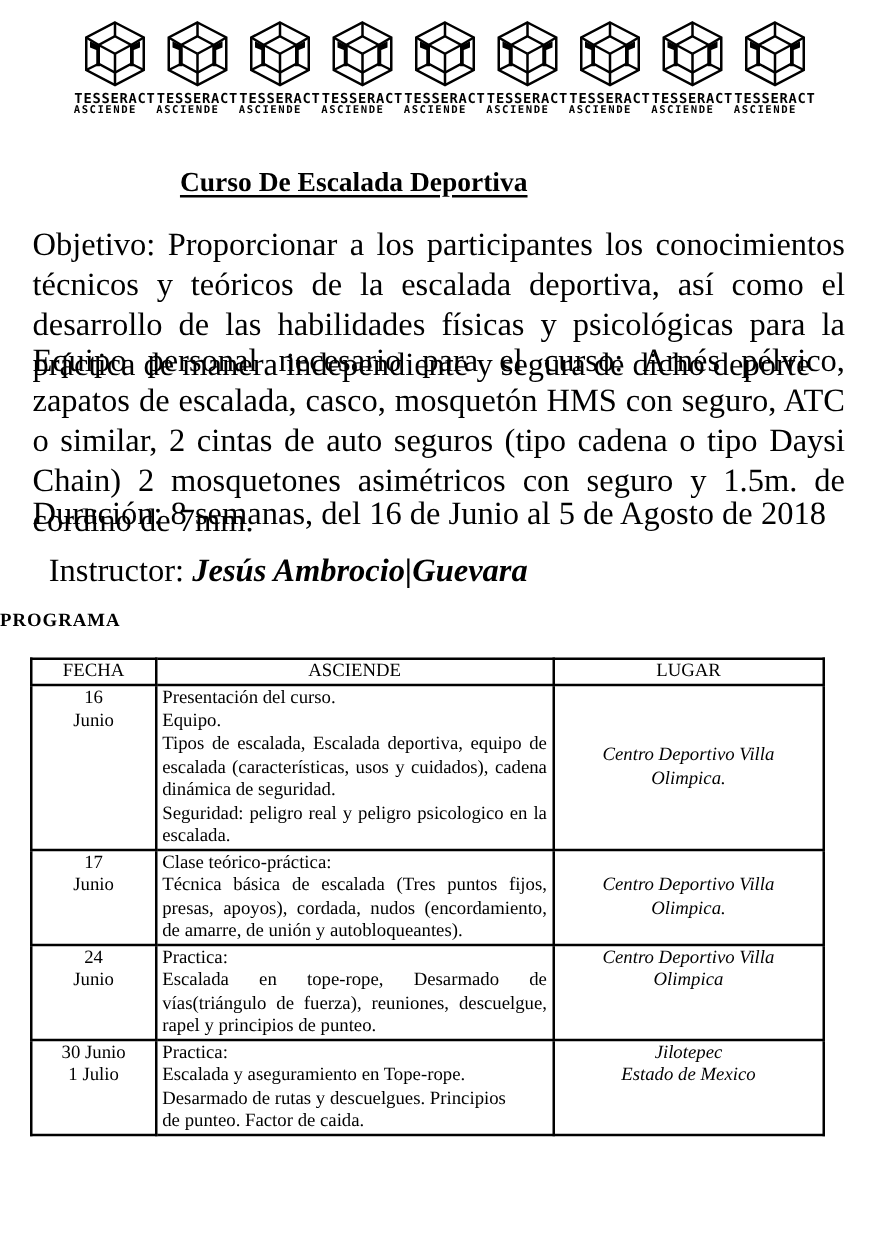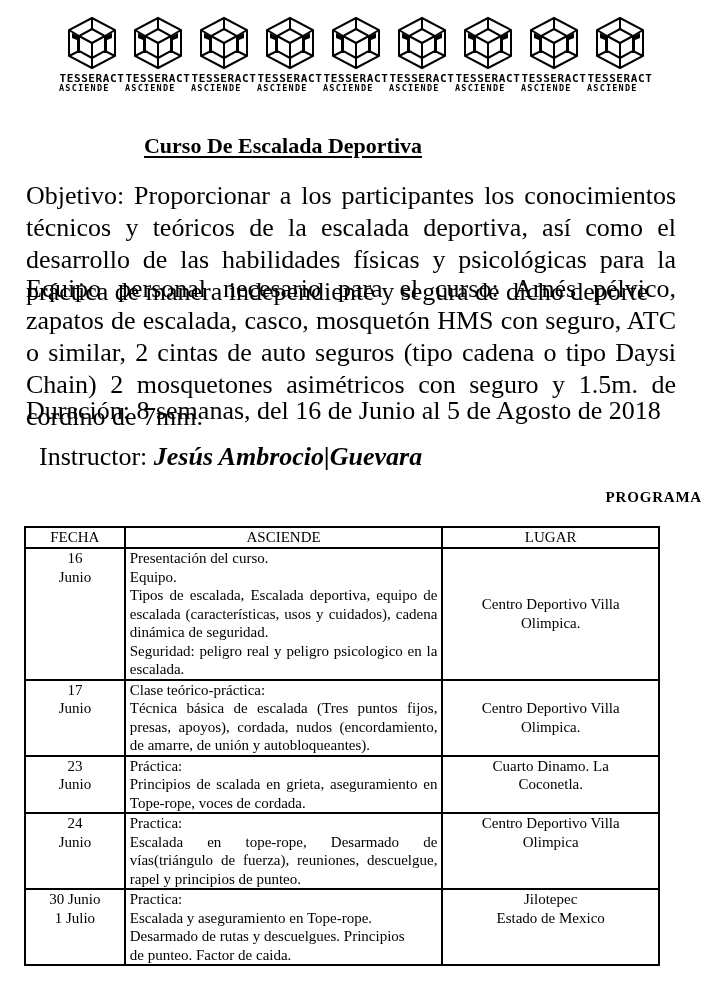--- a/index.html
+++ b/index.html
@@ -10,28 +10,28 @@
     .logo .l1 { position: absolute; left: 0; top: 56px; width: 66px; text-align: center; font-family: "DejaVu Sans Mono", monospace; font-weight: bold; font-size: 11px; letter-spacing: 0.6px; }
     .logo .l2 { position: absolute; left: 0; top: 67px; width: 66px; text-align: left; font-family: "DejaVu Sans Mono", monospace; font-weight: bold; font-size: 8.5px; letter-spacing: 1.2px; }
     .title { position: absolute; left: 0; top: 133px; width: 566px; text-align: center; font-size: 22px; font-weight: bold; }
     .title span { text-decoration: underline; text-underline-offset: 3px; }
     .para { position: absolute; left: 26px; width: 650px; font-size: 26px; line-height: 32px; text-align: justify; }
     .p-obj { top: 180px; }
     .p-eq { top: 273px; }
     .p-dur { top: 395px; }
     .p-ins { top: 441px; margin-left: 13px; }
     .p-ins b { font-style: italic; }
-    .programa { position: absolute; left: 0; top: 489px; width: 702px; text-align: right; font-weight: bold; font-size: 15px; letter-spacing: 0.8px; }
+    .programa { position: absolute; left: 0; top: 489px; width: 702px; text-align: left; font-weight: bold; font-size: 15px; letter-spacing: 0.8px; }
     table.prog { position: absolute; left: 24px; top: 526px; width: 636px; border-collapse: collapse; font-size: 15px; line-height: 18.5px; }
     table.prog th, table.prog td { border: 2px solid #000; vertical-align: top; padding: 0 4px; }
     table.prog th { font-weight: normal; text-align: center; height: 19px; padding: 0; line-height: 19px; }
     col.c1 { width: 103px; } col.c2 { width: 331px; } col.c3 { width: 226px; }
     td.fecha { text-align: center; padding: 0; }
     td.cont { text-align: justify; padding: 0 5px 0 8px; }
-    td.lugar { text-align: center; }
+    td.lugar { text-align: center; font-style: italic; }
     td.lugar.mid { vertical-align: middle; }
     .line { display: block; }
   </style>
 </head>
 <body>
 
 <div class="logo-strip" id="logo-strip">
     <div class="logo">
       <svg width="52" height="54" viewBox="0 0 52 54">
         <g fill="none" stroke="#000" stroke-width="2">
@@ -289,34 +289,20 @@
           <span class="line">Clase teórico-práctica:</span>
           <span class="line">Técnica básica de escalada (Tres puntos fijos, presas, apoyos), cordada, nudos (encordamiento, de amarre, de unión y autobloqueantes).</span>
         </td>
         <td class="lugar mid">
           <span class="line">Centro Deportivo Villa</span>
           <span class="line">Olimpica.</span>
         </td>
       </tr>
       <tr>
         <td class="fecha">
-          <span class="line">23</span>
-          <span class="line">Junio</span>
-        </td>
-        <td class="cont">
-          <span class="line">Práctica:</span>
-          <span class="line">Principios de scalada en grieta, aseguramiento en Tope-rope, voces de cordada.</span>
-        </td>
-        <td class="lugar">
-          <span class="line">Cuarto Dinamo. La</span>
-          <span class="line">Coconetla.</span>
-        </td>
-      </tr>
-      <tr>
-        <td class="fecha">
           <span class="line">24</span>
           <span class="line">Junio</span>
         </td>
         <td class="cont">
           <span class="line">Practica:</span>
           <span class="line">Escalada en tope-rope, Desarmado de vías(triángulo de fuerza), reuniones, descuelgue, rapel y principios de punteo.</span>
         </td>
         <td class="lugar">
           <span class="line">Centro Deportivo Villa</span>
           <span class="line">Olimpica</span>

